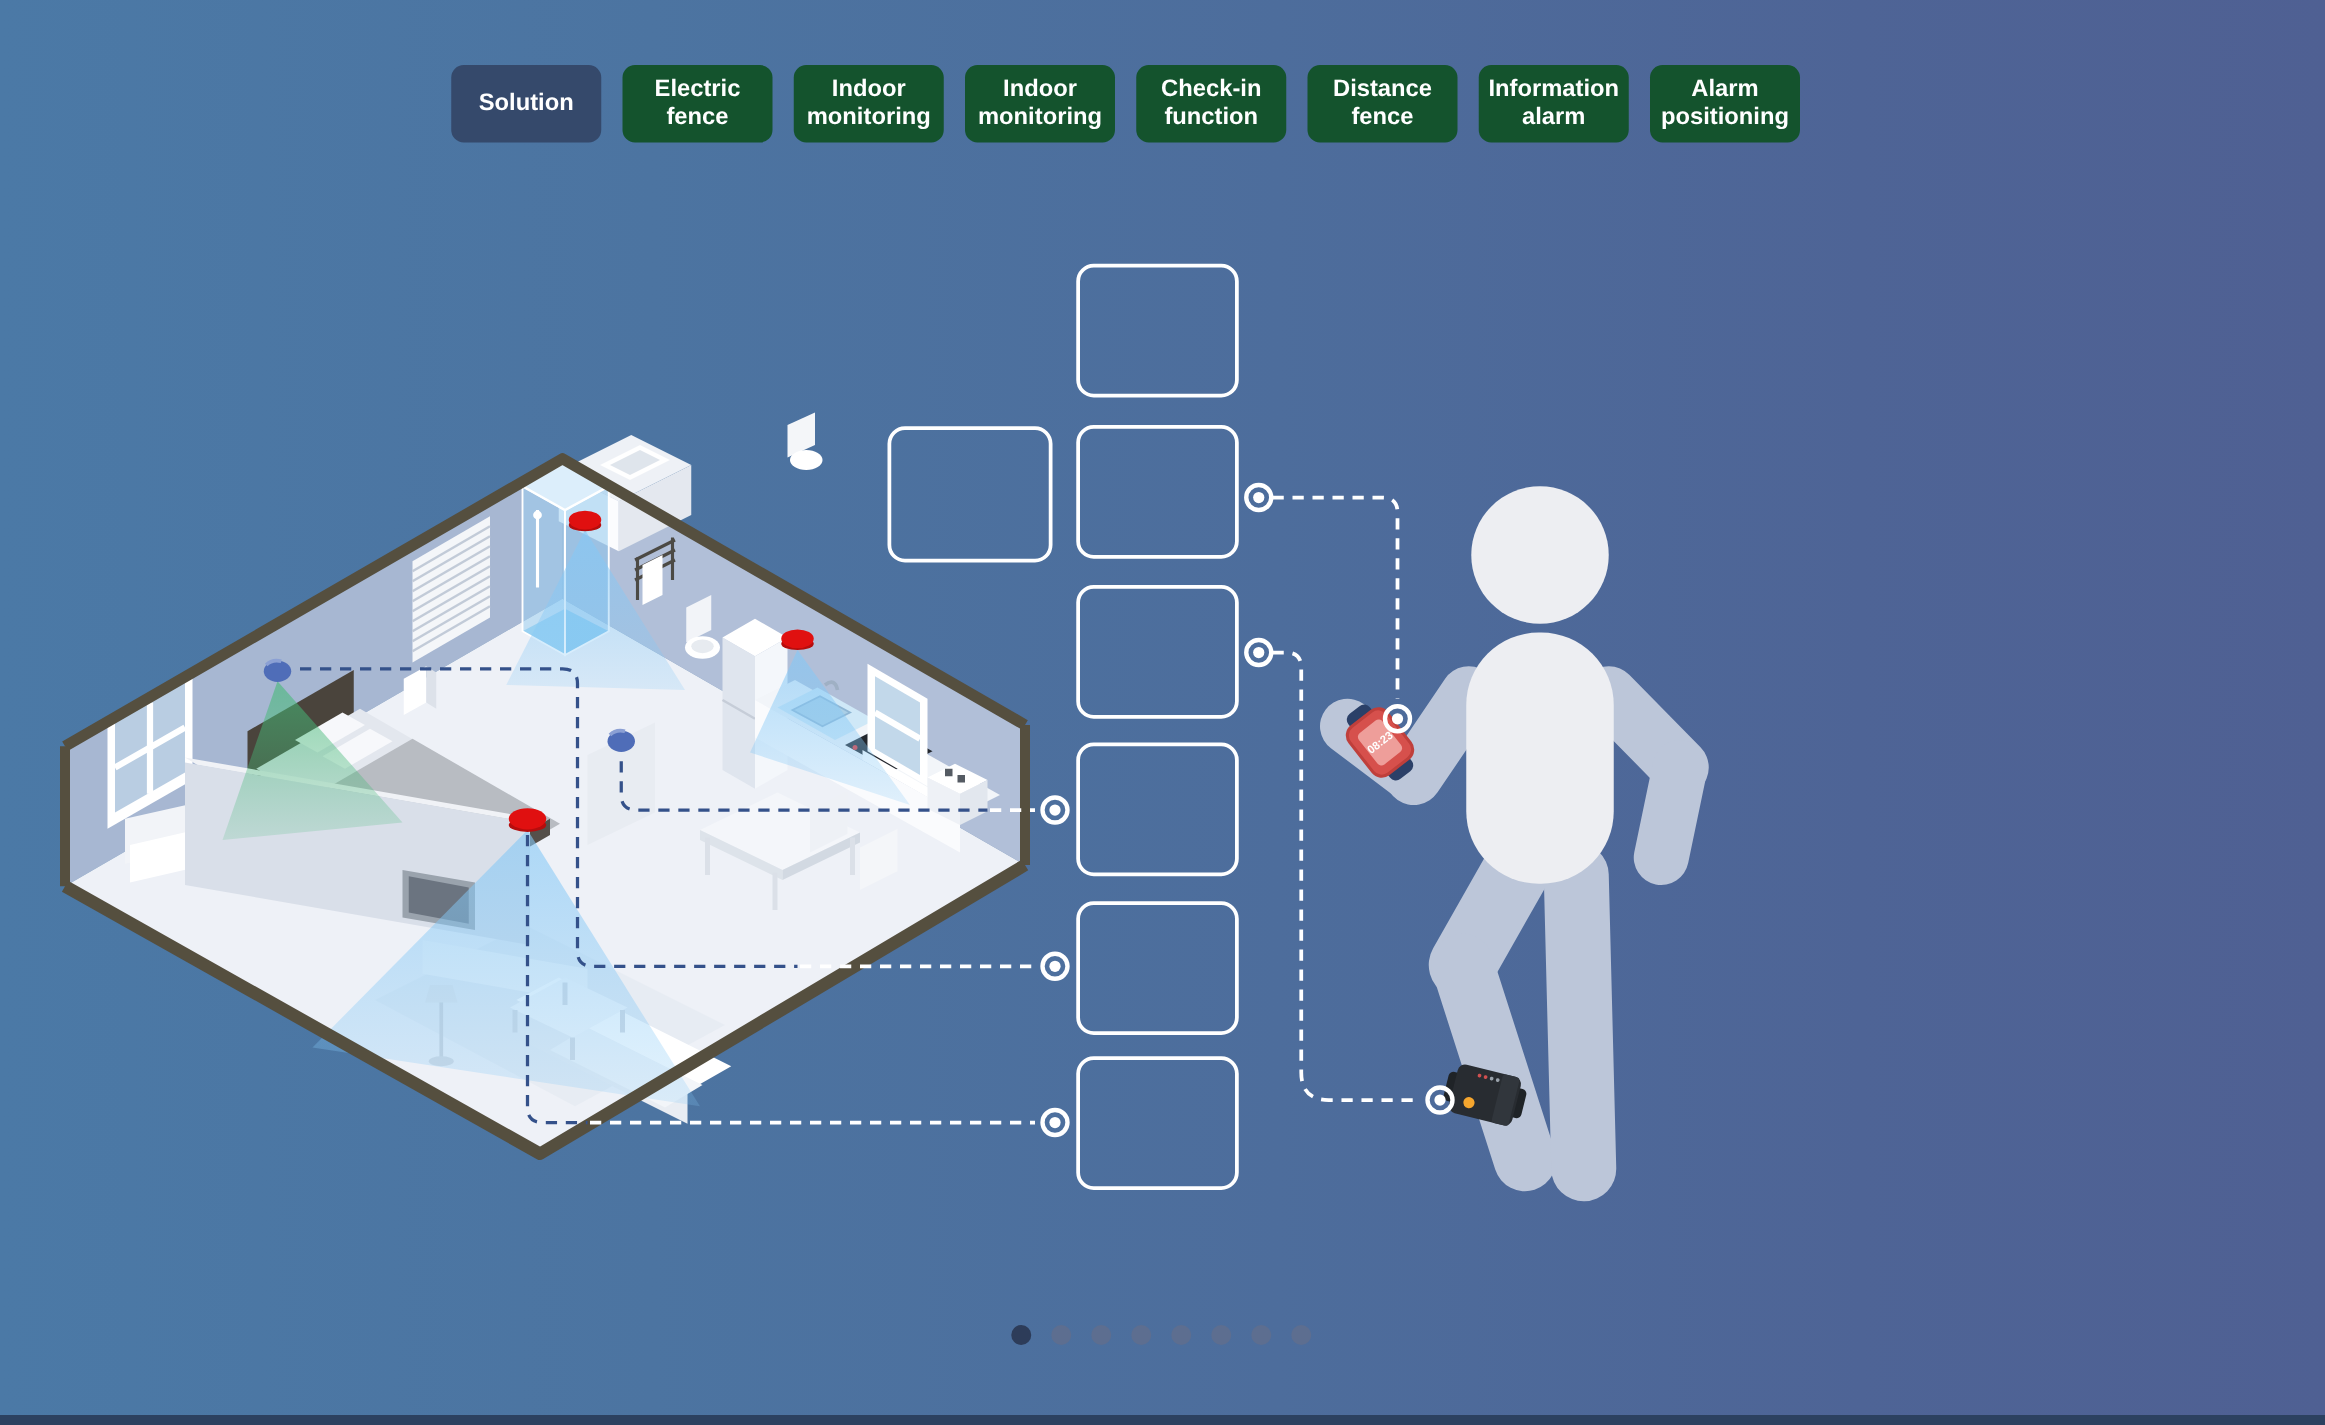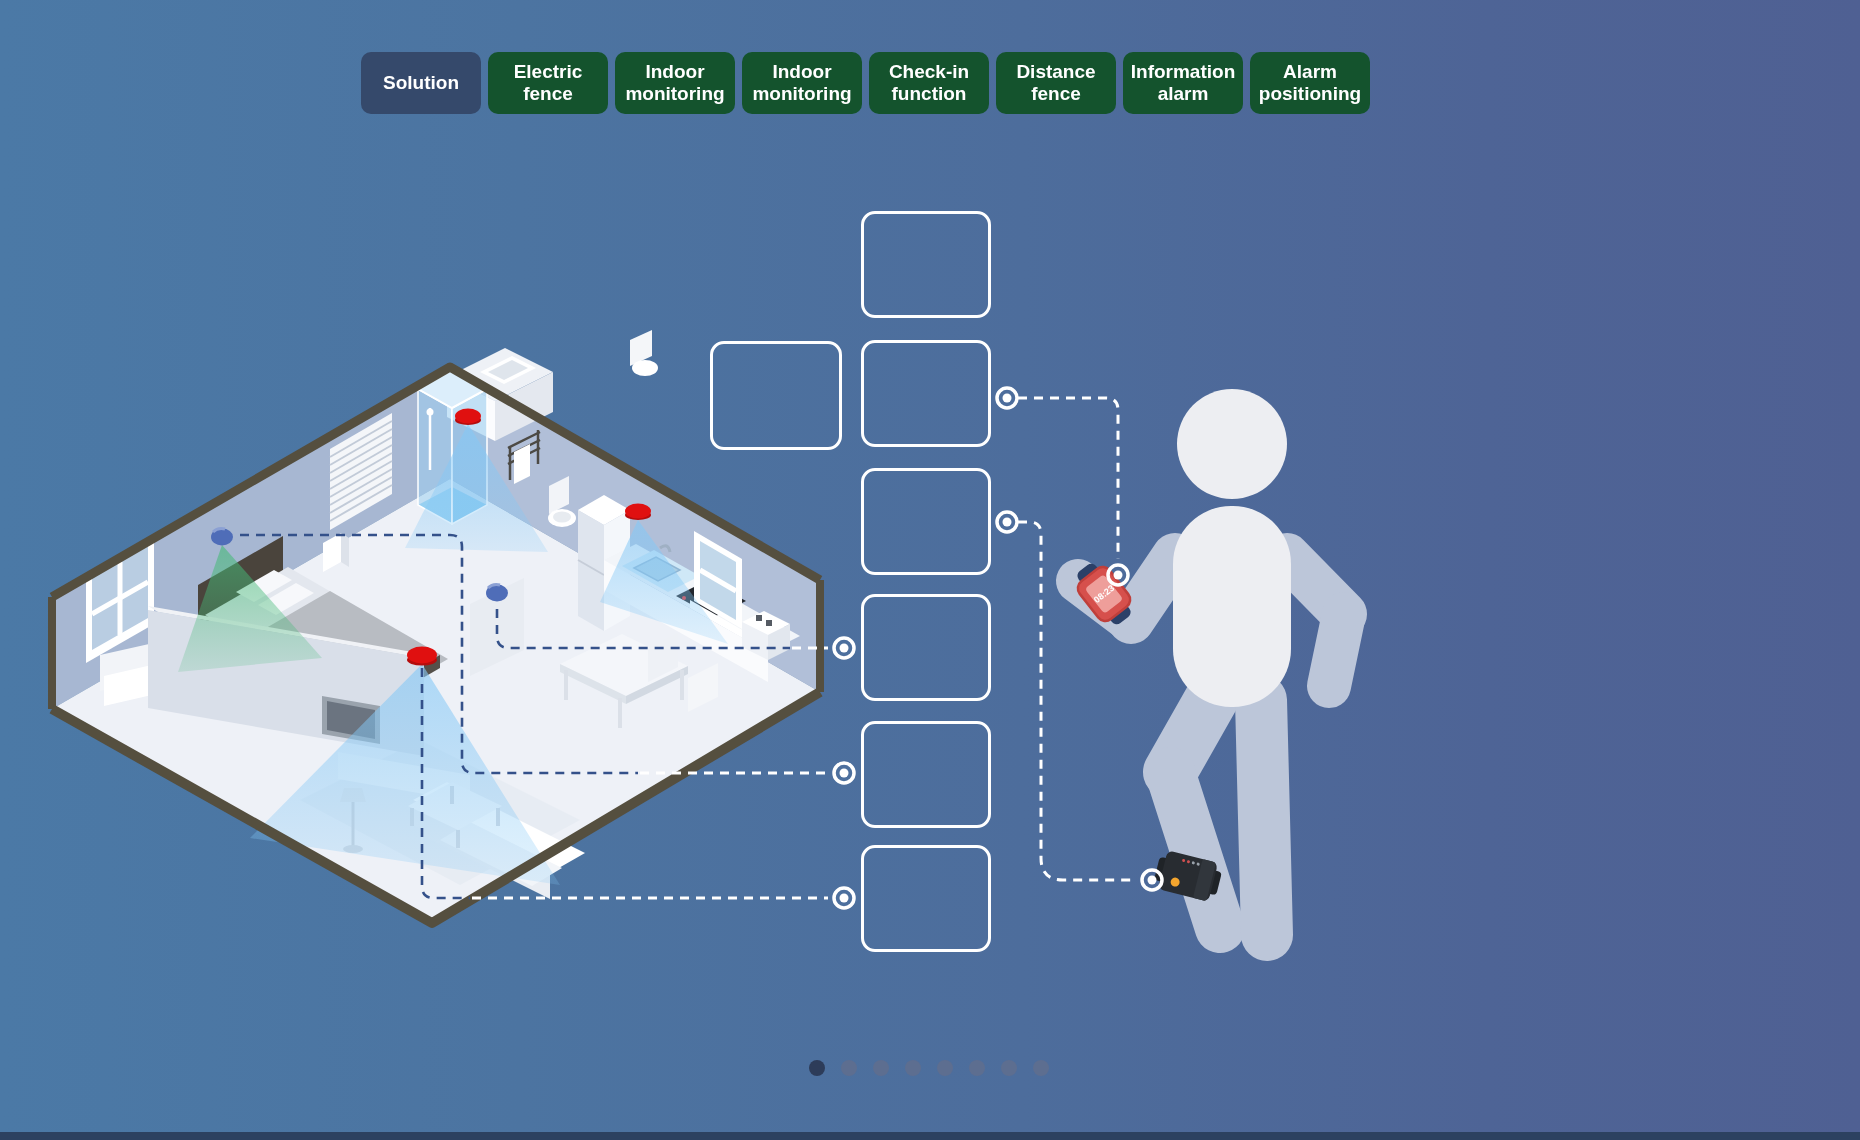--- a/index.html
+++ b/index.html
@@ -4,21 +4,21 @@
 <style>
   html,body{margin:0;padding:0;}
   body{
     width:1860px;height:1140px;overflow:hidden;position:relative;
     font-family:"Liberation Sans",sans-serif;
     background:linear-gradient(90deg,#4b79a6 0%,#4c74a1 28%,#4d6d9c 55%,#4e6496 80%,#4f6093 100%);
   }
   .stage{position:absolute;inset:0;}
   .scene{position:absolute;left:0;top:0;z-index:1;}
   
-  .tabbar{position:absolute;left:361px;top:52px;display:flex;gap:7px;z-index:5;}
+  .tabbar{position:absolute;left:361px;top:52px;display:flex;gap:17px;z-index:5;}
   .tab{
     width:120px;height:62px;border:none;border-radius:10px;cursor:pointer;
     background:#14532d;color:#fff;font-family:"Liberation Sans",sans-serif;
     font-size:19px;font-weight:700;line-height:1.15;
     display:flex;align-items:center;justify-content:center;text-align:center;padding:0 6px;box-sizing:border-box;
   }
   .tab.active{background:#35496b;}
   
   .card{
     position:absolute;border:3px solid #fff;border-radius:14px;background:transparent;

